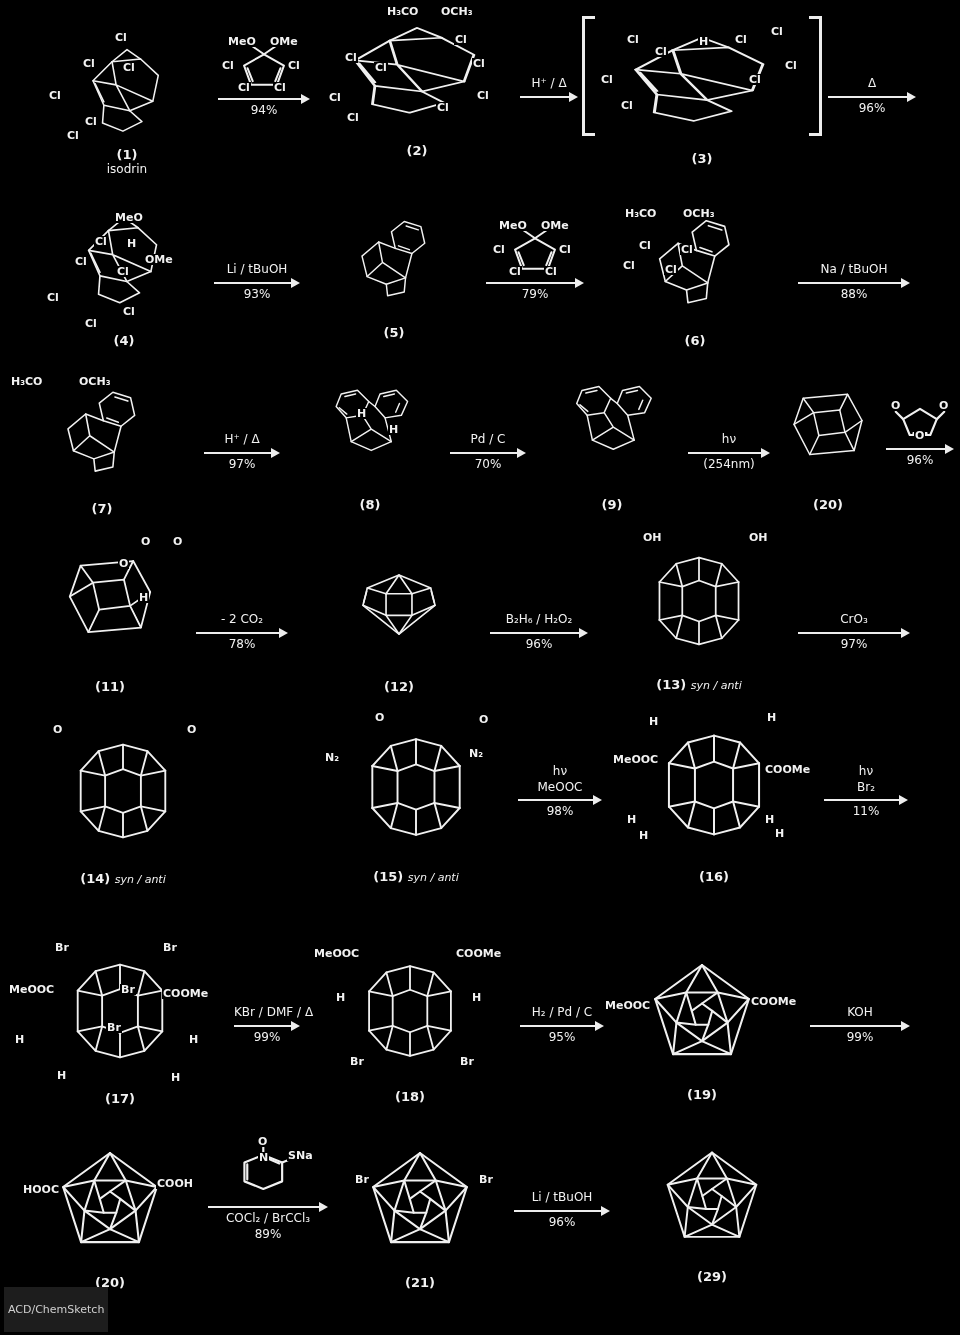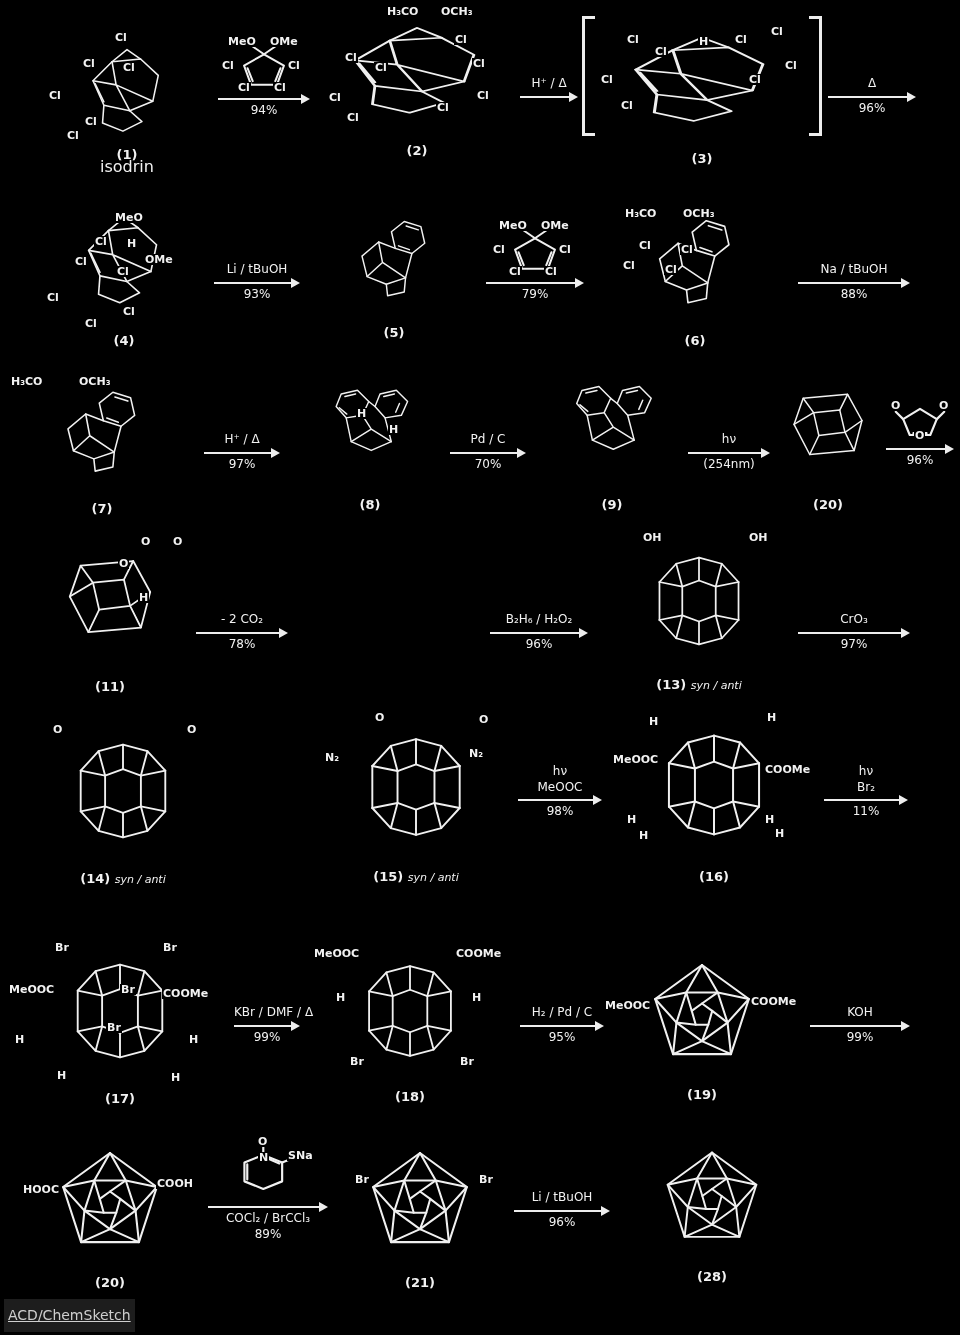--- a/index.html
+++ b/index.html
@@ -7,37 +7,37 @@
           font-family:"DejaVu Sans","Liberation Sans",sans-serif;overflow:hidden;}
   .compound{position:absolute;}
   .compound .struct{position:absolute;left:0;top:12px;width:100%;height:calc(100% - 46px);}
   svg path{fill:none;stroke:#f0f0f0;stroke-width:2.3;stroke-linecap:round;stroke-linejoin:round;}
   .atom{position:absolute;font-size:11px;font-weight:600;line-height:1;background:#000;
         padding:0 1px;white-space:nowrap;}
   .cap{position:absolute;left:0;right:0;bottom:0;text-align:center;font-size:13px;font-weight:700;}
   .has-name .cap{bottom:14px;}
   .capsub{font-size:11px;font-style:italic;font-weight:400;}
   .capsub:empty,.capname:empty{display:none;}
-  .capname{position:absolute;left:0;right:0;bottom:0;text-align:center;font-size:16px;}
+  .capname{position:absolute;left:0;right:0;bottom:0;text-align:center;font-size:12px;}
   .arrow{position:absolute;text-align:center;font-size:12px;}
   .rline{line-height:1.3;white-space:nowrap;}
   .shaft{height:2px;background:#ededed;position:relative;margin:4px 2px 3px 0;}
   .shaft::after{content:"";position:absolute;right:-2px;top:-4px;
     border-left:9px solid #ededed;border-top:5px solid transparent;border-bottom:5px solid transparent;}
   .reagent{position:relative;margin:0 auto 4px;}
   .reagent svg{position:absolute;left:0;top:0;width:100%;height:100%;}
   .brk{position:absolute;top:0;bottom:30px;width:10px;
        border-top:3px solid #ededed;border-bottom:3px solid #ededed;}
   .brk-l{left:0;border-left:3px solid #ededed;}
   .brk-r{right:0;border-right:3px solid #ededed;}
   .final{position:absolute;text-align:center;}
   .final-name{font-size:13.5px;font-weight:600;}
   .final-yield{font-size:14px;font-weight:800;margin-top:12px;}
-  .watermark{position:absolute;left:4px;bottom:3px;font-size:14px;line-height:1.2;
-             background:#1d1d1d;color:#cfcfcf;padding:8px 4px;text-decoration:underline;}
+  .watermark{position:absolute;left:4px;bottom:3px;font-size:11px;line-height:1.2;
+             background:#1d1d1d;color:#cfcfcf;padding:16px 4px;}
 </style>
 </head>
 <body>
 
 <svg width="0" height="0" style="position:absolute" aria-hidden="true">
   <defs>
     <symbol id="sym-cageA" viewBox="0 0 160 150">
       <path d="M30,60 L58,32 L100,28 L126,52 L118,90 L84,104 L46,96 Z"></path>
       <path d="M58,32 L80,14 L100,28"></path>
       <path d="M30,60 L64,66 L118,90 M64,66 L58,32 M64,66 L84,104"></path>
@@ -360,20 +360,26 @@
   <div class="arrow" style="left:196px;top:612px;width:92px">
     <div class="atext above">
         <div class="rline">- 2 CO₂</div>
       </div>
     <div class="shaft"></div>
     <div class="atext below">
         <div class="rline">78%</div>
       </div>
   </div>
 
+  <div class="compound" style="left:316px;top:540px;width:166px;height:154px">
+    <svg class="struct" viewBox="0 0 160 150">
+        <use href="#sym-pagodane"></use>
+      </svg>
+    <div class="cap"><span>(12)</span></div>
+  </div>
 
   <div class="arrow" style="left:490px;top:612px;width:98px">
     <div class="atext above">
         <div class="rline">B₂H₆ / H₂O₂</div>
       </div>
     <div class="shaft"></div>
     <div class="atext below">
         <div class="rline">96%</div>
       </div>
   </div>
@@ -566,18 +572,18 @@
     <div class="shaft"></div>
     <div class="atext below">
         <div class="rline">96%</div>
       </div>
   </div>
 
   <div class="compound" style="left:634px;top:1132px;width:156px;height:152px">
     <svg class="struct" viewBox="0 0 140 125">
         <use href="#sym-dodeca"></use>
       </svg>
-    <div class="cap"><span>(28)</span></div>
+    <div class="cap"><span>(29)</span></div>
   </div>
 
 
   <div class="watermark">ACD/ChemSketch</div>
 </div>
 
 </body></html>

